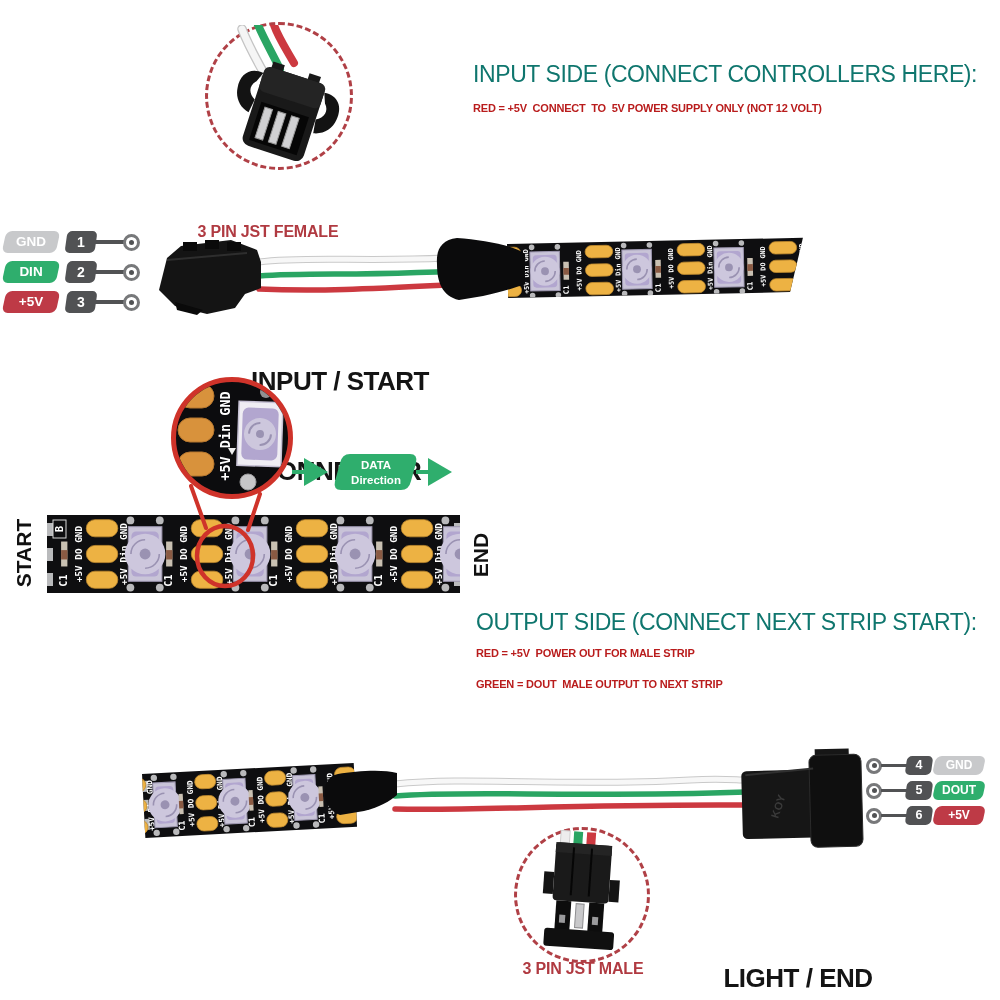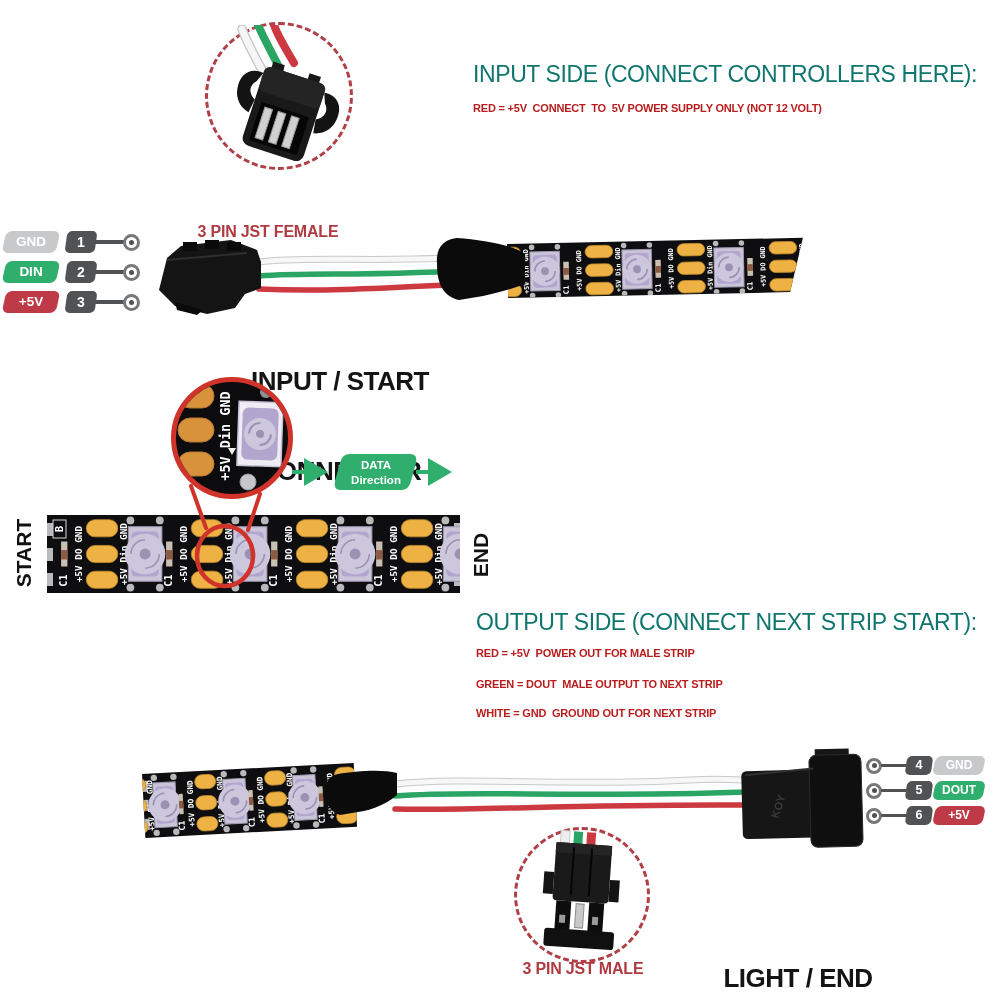--- a/index.html
+++ b/index.html
@@ -340,21 +340,20 @@
 
   <svg class="abs" style="left:150px;top:478px;" width="200" height="120" viewBox="0 0 200 120">
     <line x1="41" y1="8" x2="56" y2="50" stroke="#cf332a" stroke-width="4" stroke-linecap="round"></line>
     <line x1="110" y1="16" x2="98" y2="52" stroke="#cf332a" stroke-width="4" stroke-linecap="round"></line>
     <ellipse cx="75" cy="78" rx="28" ry="30" fill="none" stroke="#cf332a" stroke-width="4.5"></ellipse>
   </svg>
 
   <div class="abs title" style="left:476px;top:609px;">OUTPUT SIDE (CONNECT NEXT STRIP START):</div>
   <div class="abs spec" style="left:476px;top:647px;">RED = +5V  POWER OUT FOR MALE STRIP</div>
   <div class="abs spec" style="left:476px;top:678px;">GREEN = DOUT  MALE OUTPUT TO NEXT STRIP</div>
-  <div class="abs spec" style="left:476px;top:707px;">WHITE = GND  GROUND OUT FOR NEXT STRIP</div>
 
   <svg class="abs" style="left:130px;top:740px;" width="748" height="125" viewBox="0 0 748 125">
     <defs>
         <clipPath id="clipOut">
           <rect x="0" y="0" width="212" height="64"></rect>
         </clipPath>
       </defs>
     <path d="M265,44 C340,36 430,47 560,40 C590,38 606,40 616,40" stroke="#c9c9c9" stroke-width="7" fill="none" stroke-linecap="round"></path>
     <path d="M265,44 C340,36 430,47 560,40 C590,38 606,40 616,40" stroke="#f7f7f7" stroke-width="5" fill="none" stroke-linecap="round"></path>
     <path d="M265,56 C340,50 440,58 616,52" stroke="#2aa563" stroke-width="5.5" fill="none" stroke-linecap="round"></path>

